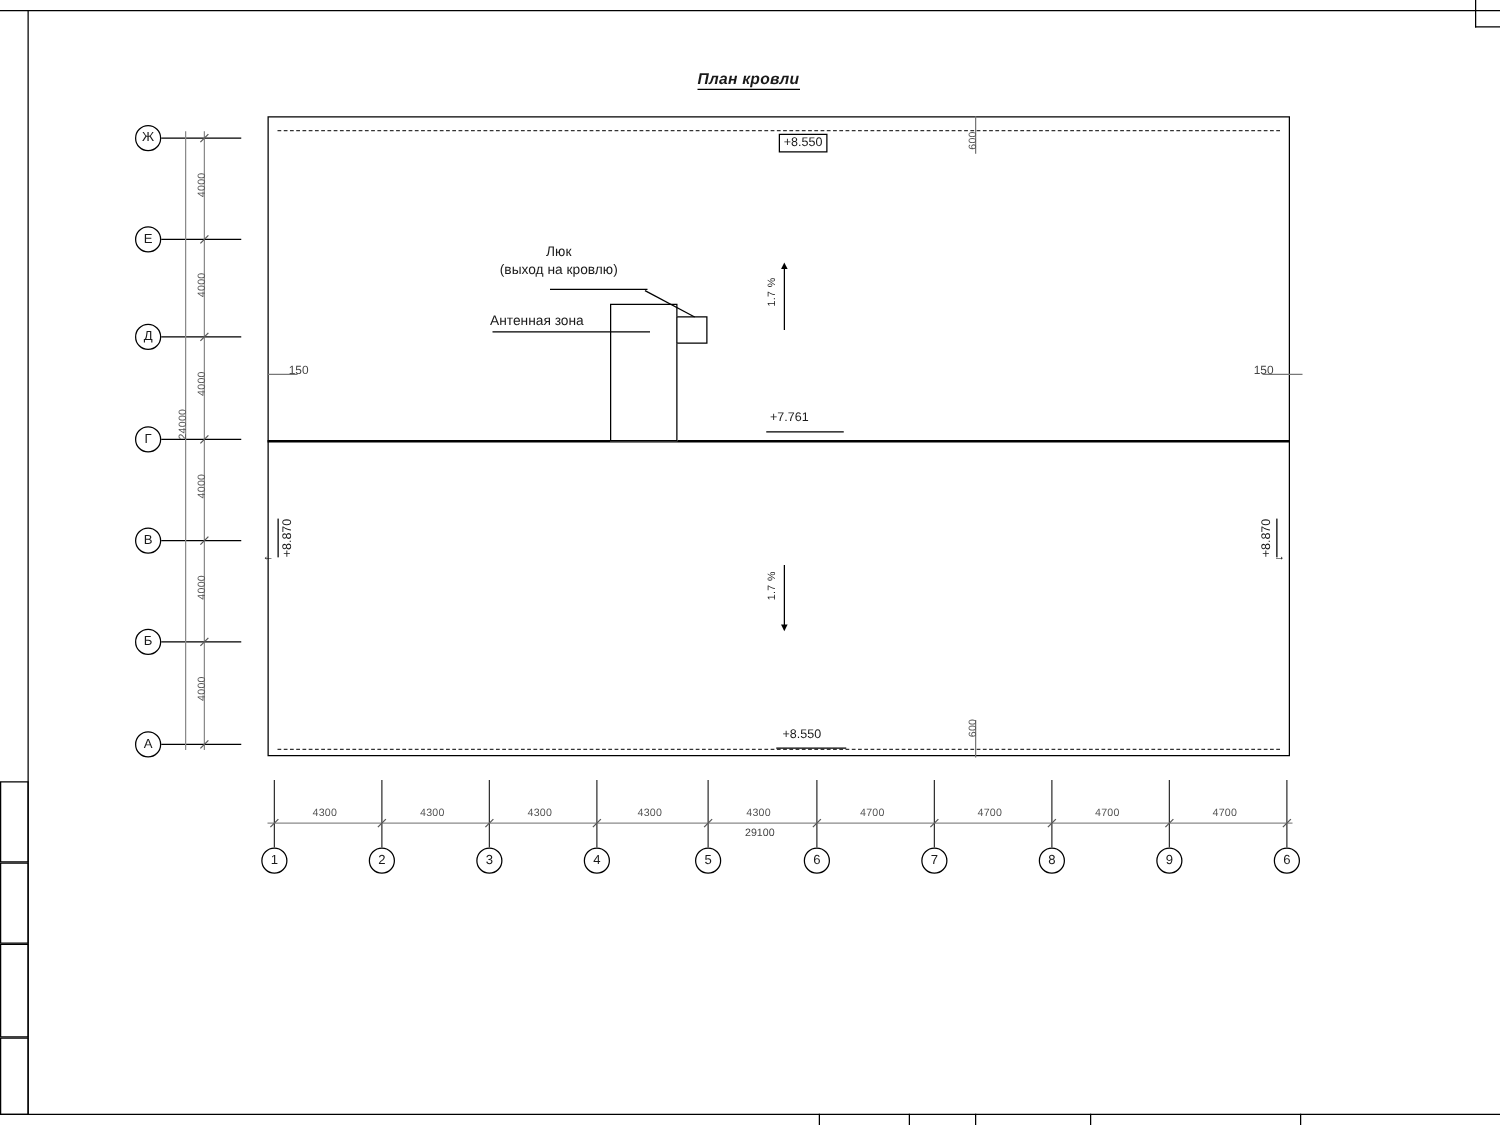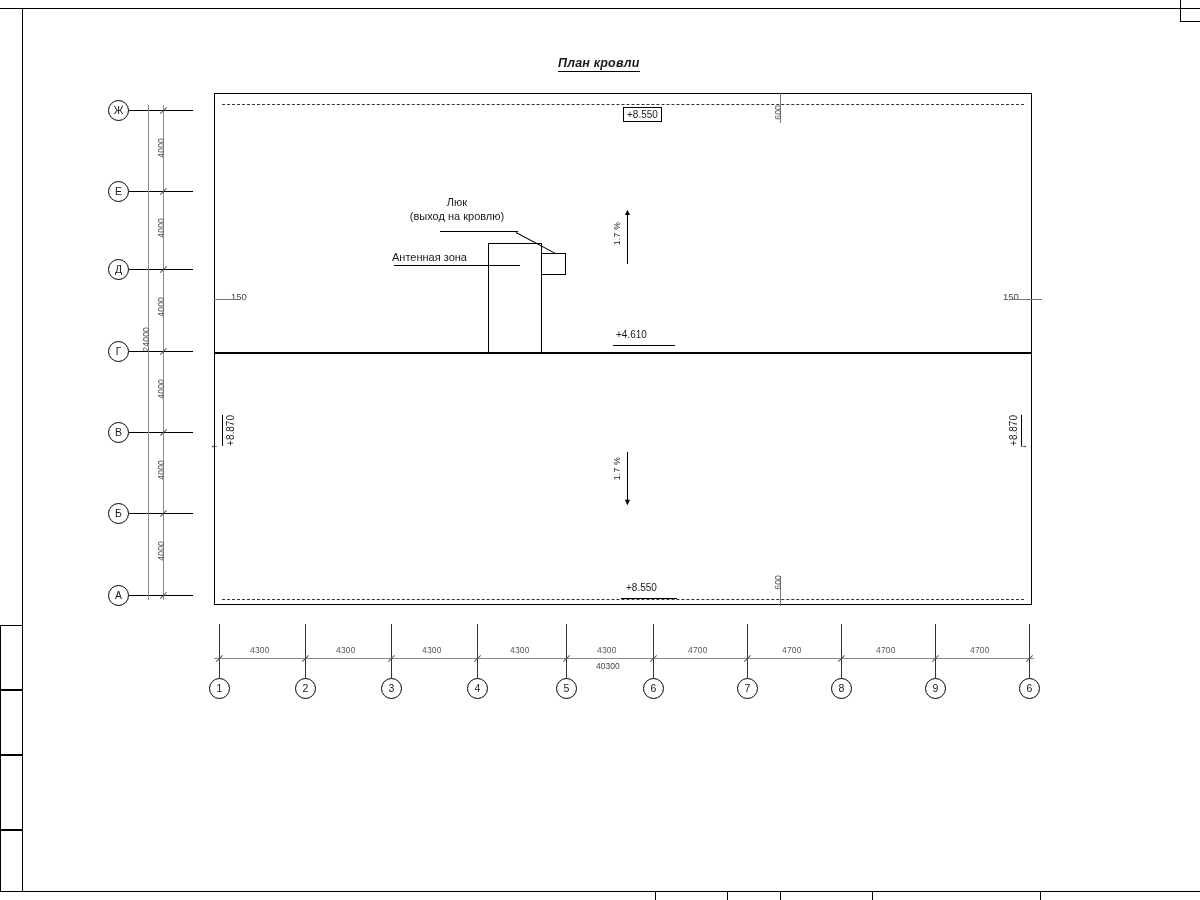--- a/index.html
+++ b/index.html
@@ -137,21 +137,21 @@
   }
   .leader-hatch-horiz { left: 440px; top: 231px; width: 78px; }
   .leader-antenna     { left: 394px; top: 265px; width: 126px; }
 
   .label {
     position: absolute;
     font-size: 11px;
     white-space: nowrap;
     line-height: 1.25;
   }
-  .label-hatch   { left: 397px; top: 196px; text-align: center; width: 120px; }
+  .label-hatch   { left: 387px; top: 196px; text-align: center; width: 120px; }
   .label-antenna { left: 392px; top: 251px; }
 
   
   .elev {
     position: absolute;
     font-size: 10px;
     padding: 1px 3px 1px 3px;
     white-space: nowrap;
   }
   .elev-top-mid    { left: 623px; top: 107px; border: 1px solid #000; }
@@ -289,21 +289,21 @@
   <div class="leader leader-hatch-horiz"></div>
   <div class="leader leader-antenna"></div>
 
   <div class="label label-hatch">
     <div>Люк</div>
     <div>(выход на кровлю)</div>
   </div>
   <div class="label label-antenna">Антенная зона</div>
 
   <div class="elev elev-top-mid">+8.550</div>
-  <div class="elev elev-ridge">+4.610</div>
+  <div class="elev elev-ridge">+7.761</div>
   <div class="elev elev-bottom-mid">+8.550</div>
   <div class="dim-line" style="left:613px;top:345px;width:62px;height:1px;background:#000"></div>
   <div class="dim-line" style="left:621px;top:598px;width:56px;height:1px;background:#000"></div>
 
   <div class="elev-left">+8.870</div>
   <div class="elev-right">+8.870</div>
   <div class="elev-arrow" style="left:210px;top:440px">←</div>
   <div class="elev-arrow" style="left:1019px;top:440px">→</div>
 
   <div class="side-150 side-150-left">150</div>
@@ -397,15 +397,15 @@
   <div class="dim-text" style="left:250px;top:645px">4300</div>
   <div class="dim-text" style="left:336px;top:645px">4300</div>
   <div class="dim-text" style="left:422px;top:645px">4300</div>
   <div class="dim-text" style="left:510px;top:645px">4300</div>
   <div class="dim-text" style="left:597px;top:645px">4300</div>
   <div class="dim-text" style="left:688px;top:645px">4700</div>
   <div class="dim-text" style="left:782px;top:645px">4700</div>
   <div class="dim-text" style="left:876px;top:645px">4700</div>
   <div class="dim-text" style="left:970px;top:645px">4700</div>
 
-  <div class="bottom-total">40300</div>
+  <div class="bottom-total">29100</div>
 
 </div>
 
 </body></html>

